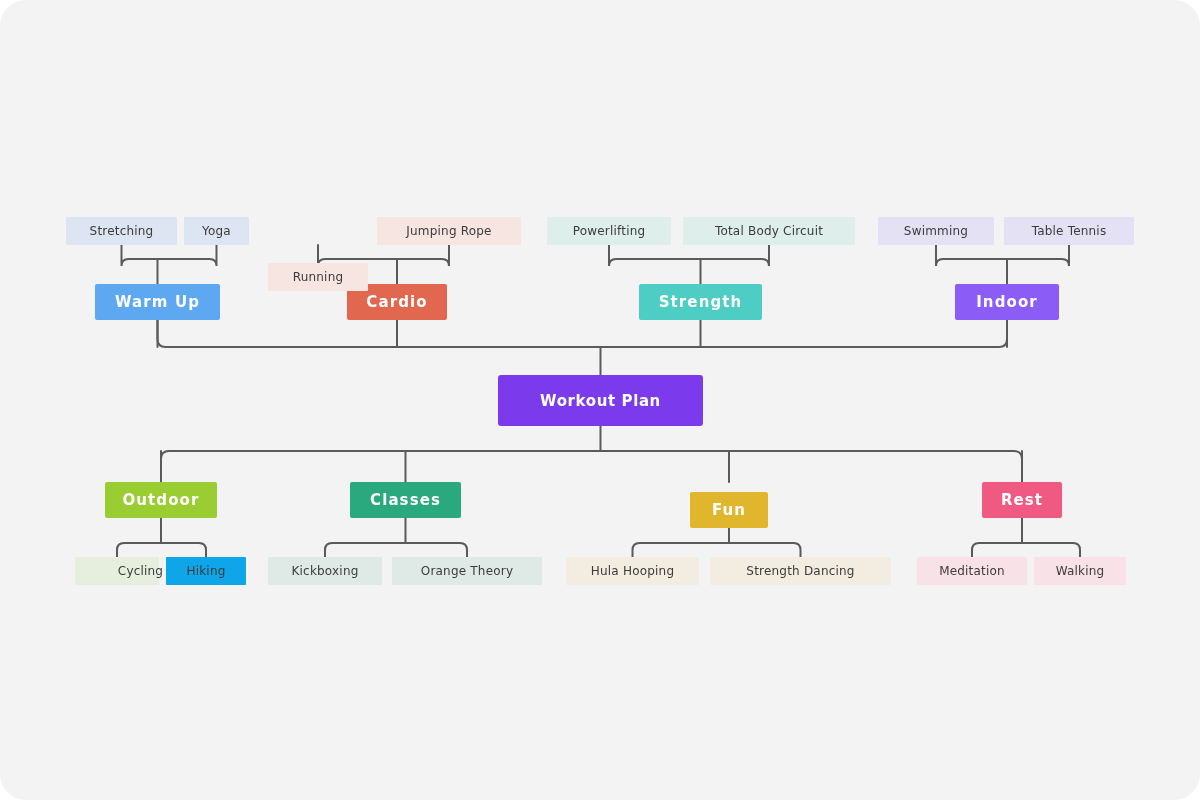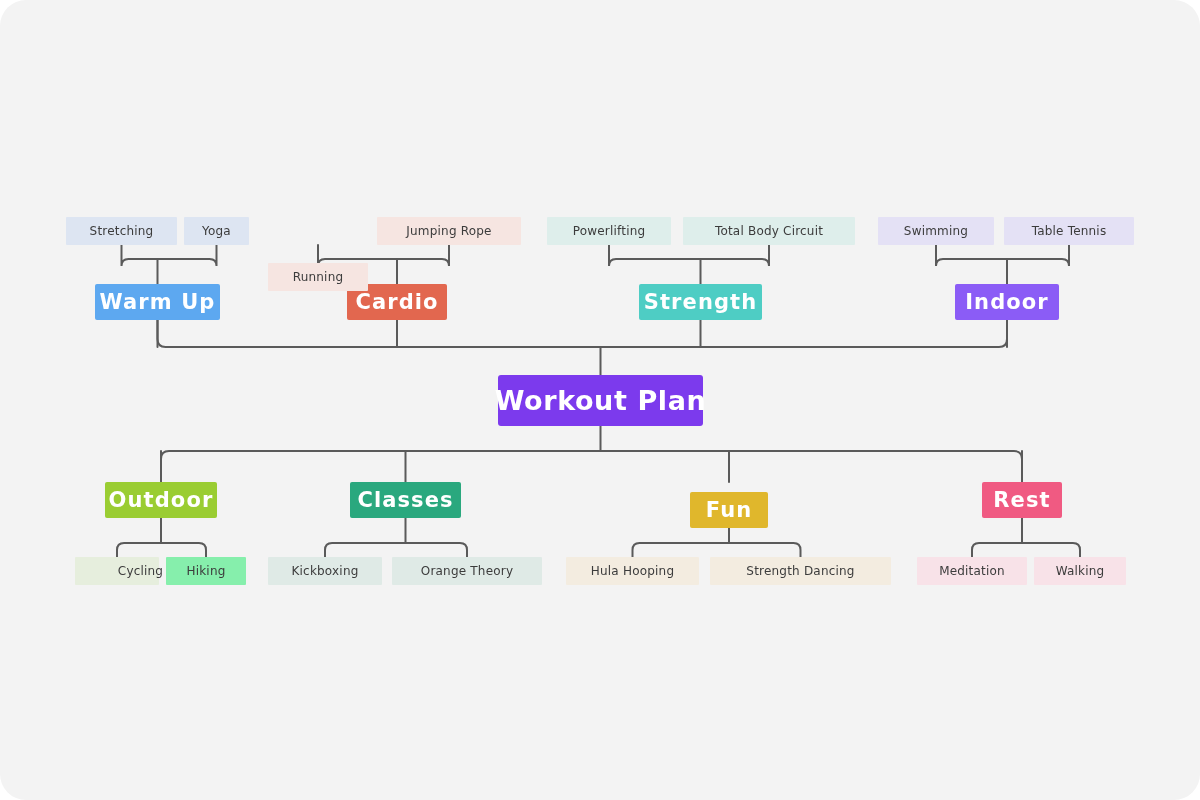--- a/index.html
+++ b/index.html
@@ -29,29 +29,29 @@
     position: absolute;
     box-sizing: border-box;
     display: flex;
     align-items: center;
     justify-content: center;
     white-space: nowrap;
     border-radius: 2px;
   }
   .node.root {
     height: 50px;
-    font-size: 27px;
+    font-size: 15px;
     font-weight: bold;
     letter-spacing: 0.6px;
     color: #ffffff;
     border-radius: 3px;
   }
   .node.branch {
     height: 36px;
-    font-size: 21px;
+    font-size: 15px;
     font-weight: bold;
     letter-spacing: 1.1px;
     color: #ffffff;
   }
   .node.leaf {
     height: 28px;
     font-size: 12px;
     font-weight: normal;
     letter-spacing: 0.2px;
     color: #3c3c3c;
@@ -101,21 +101,21 @@
       <div class="node leaf" style="left: 268px; top: 217px; width: 100px; height: 28px; background: rgb(246, 229, 225); color: rgb(60, 60, 60); margin-top: 46px;">Running</div>
       <div class="node leaf" style="left: 377px; top: 217px; width: 144px; height: 28px; background: rgb(246, 229, 225); color: rgb(60, 60, 60);">Jumping Rope</div>
       <div class="node branch" style="left: 639px; top: 284px; width: 123px; height: 36px; background: rgb(78, 205, 196); color: rgb(255, 255, 255);">Strength</div>
       <div class="node leaf" style="left: 547px; top: 217px; width: 124px; height: 28px; background: rgb(222, 238, 235); color: rgb(60, 60, 60);">Powerlifting</div>
       <div class="node leaf" style="left: 683px; top: 217px; width: 172px; height: 28px; background: rgb(222, 238, 235); color: rgb(60, 60, 60);">Total Body Circuit</div>
       <div class="node branch" style="left: 955px; top: 284px; width: 104px; height: 36px; background: rgb(139, 92, 246); color: rgb(255, 255, 255);">Indoor</div>
       <div class="node leaf" style="left: 878px; top: 217px; width: 116px; height: 28px; background: rgb(228, 225, 245); color: rgb(60, 60, 60);">Swimming</div>
       <div class="node leaf" style="left: 1004px; top: 217px; width: 130px; height: 28px; background: rgb(228, 225, 245); color: rgb(60, 60, 60);">Table Tennis</div>
       <div class="node branch" style="left: 105px; top: 482px; width: 112px; height: 36px; background: rgb(154, 205, 50); color: rgb(255, 255, 255);">Outdoor</div>
       <div class="node leaf" style="left: 75px; top: 557px; width: 84px; height: 28px; background: rgb(230, 238, 221); color: rgb(60, 60, 60); padding-left: 47px;">Cycling</div>
-      <div class="node leaf" style="left: 166px; top: 557px; width: 80px; height: 28px; background: #86efac; color: rgb(60, 60, 60);">Hiking</div>
+      <div class="node leaf" style="left: 166px; top: 557px; width: 80px; height: 28px; background: #0ea5e9; color: rgb(60, 60, 60);">Hiking</div>
       <div class="node branch" style="left: 350px; top: 482px; width: 111px; height: 36px; background: rgb(42, 168, 126); color: rgb(255, 255, 255);">Classes</div>
       <div class="node leaf" style="left: 268px; top: 557px; width: 114px; height: 28px; background: rgb(223, 234, 230); color: rgb(60, 60, 60);">Kickboxing</div>
       <div class="node leaf" style="left: 392px; top: 557px; width: 150px; height: 28px; background: rgb(223, 234, 230); color: rgb(60, 60, 60);">Orange Theory</div>
       <div class="node branch" style="left: 690px; top: 482px; width: 78px; height: 36px; background: rgb(224, 183, 44); color: rgb(255, 255, 255); margin-top: 10px;">Fun</div>
       <div class="node leaf" style="left: 566px; top: 557px; width: 133px; height: 28px; background: rgb(243, 236, 224); color: rgb(60, 60, 60);">Hula Hooping</div>
       <div class="node leaf" style="left: 710px; top: 557px; width: 181px; height: 28px; background: rgb(243, 236, 224); color: rgb(60, 60, 60);">Strength Dancing</div>
       <div class="node branch" style="left: 982px; top: 482px; width: 80px; height: 36px; background: rgb(240, 90, 130); color: rgb(255, 255, 255);">Rest</div>
       <div class="node leaf" style="left: 917px; top: 557px; width: 110px; height: 28px; background: rgb(248, 226, 232); color: rgb(60, 60, 60);">Meditation</div>
       <div class="node leaf" style="left: 1034px; top: 557px; width: 92px; height: 28px; background: rgb(248, 226, 232); color: rgb(60, 60, 60);">Walking</div>
     </div>

